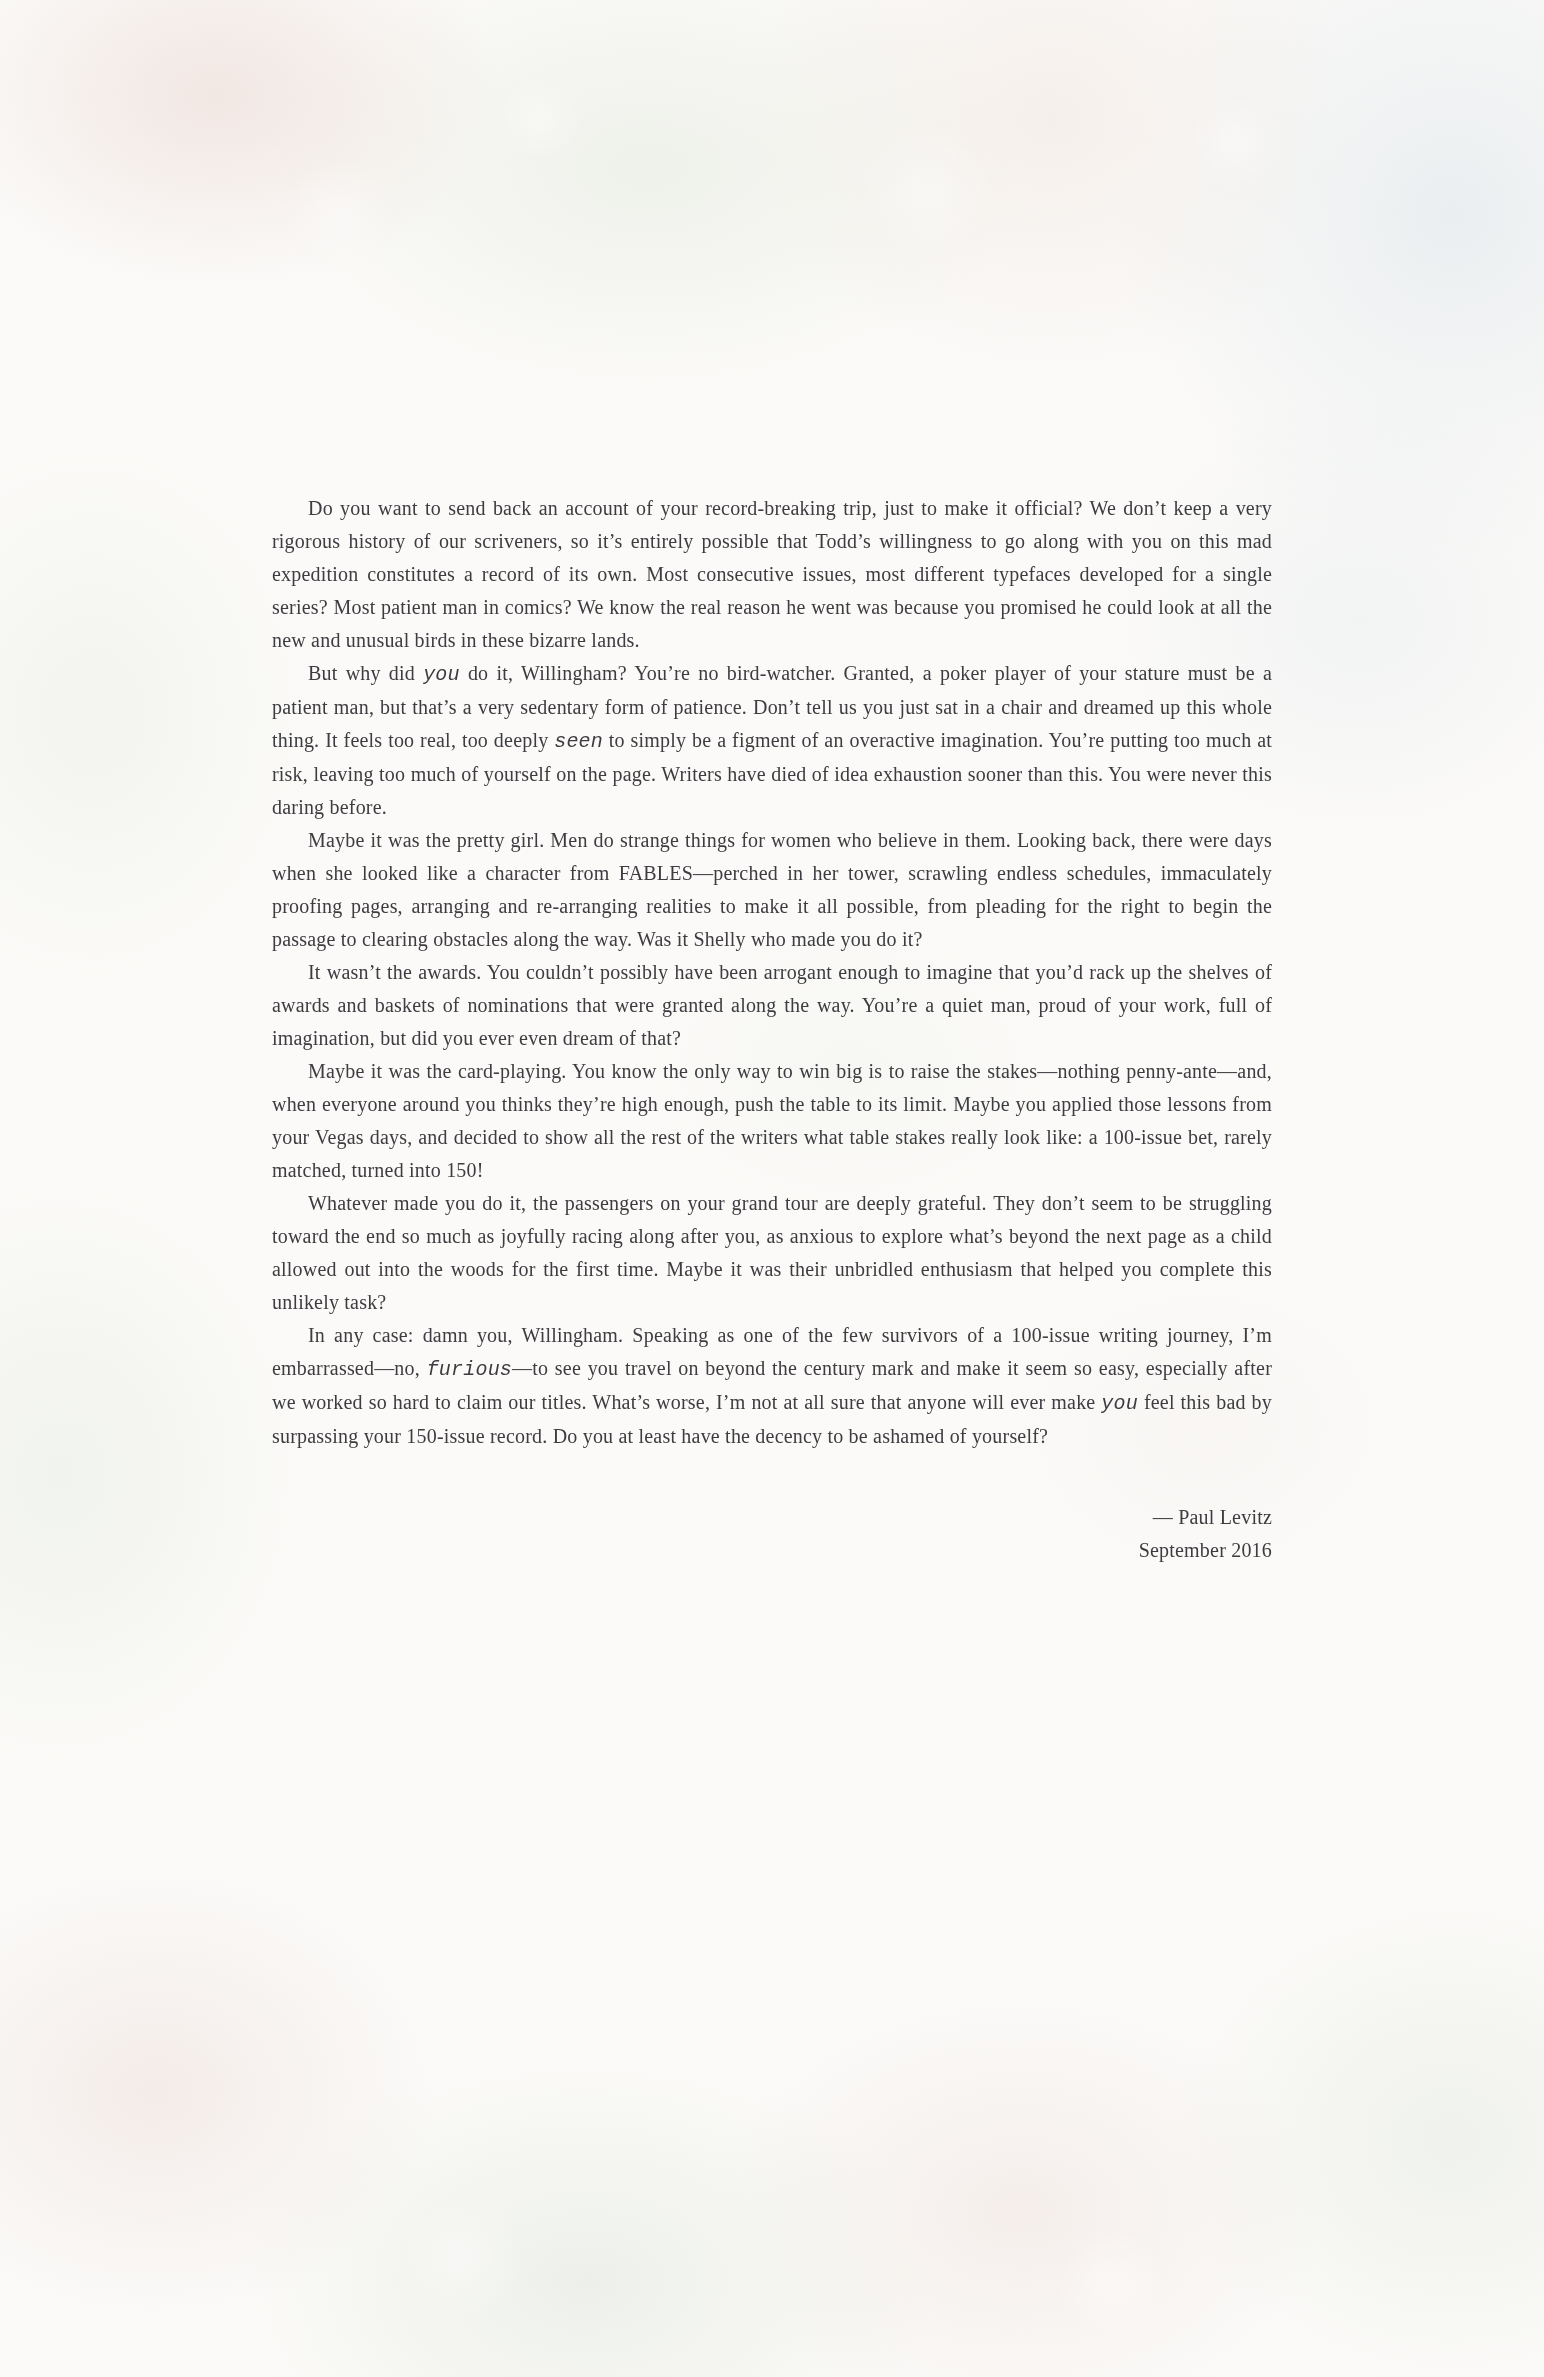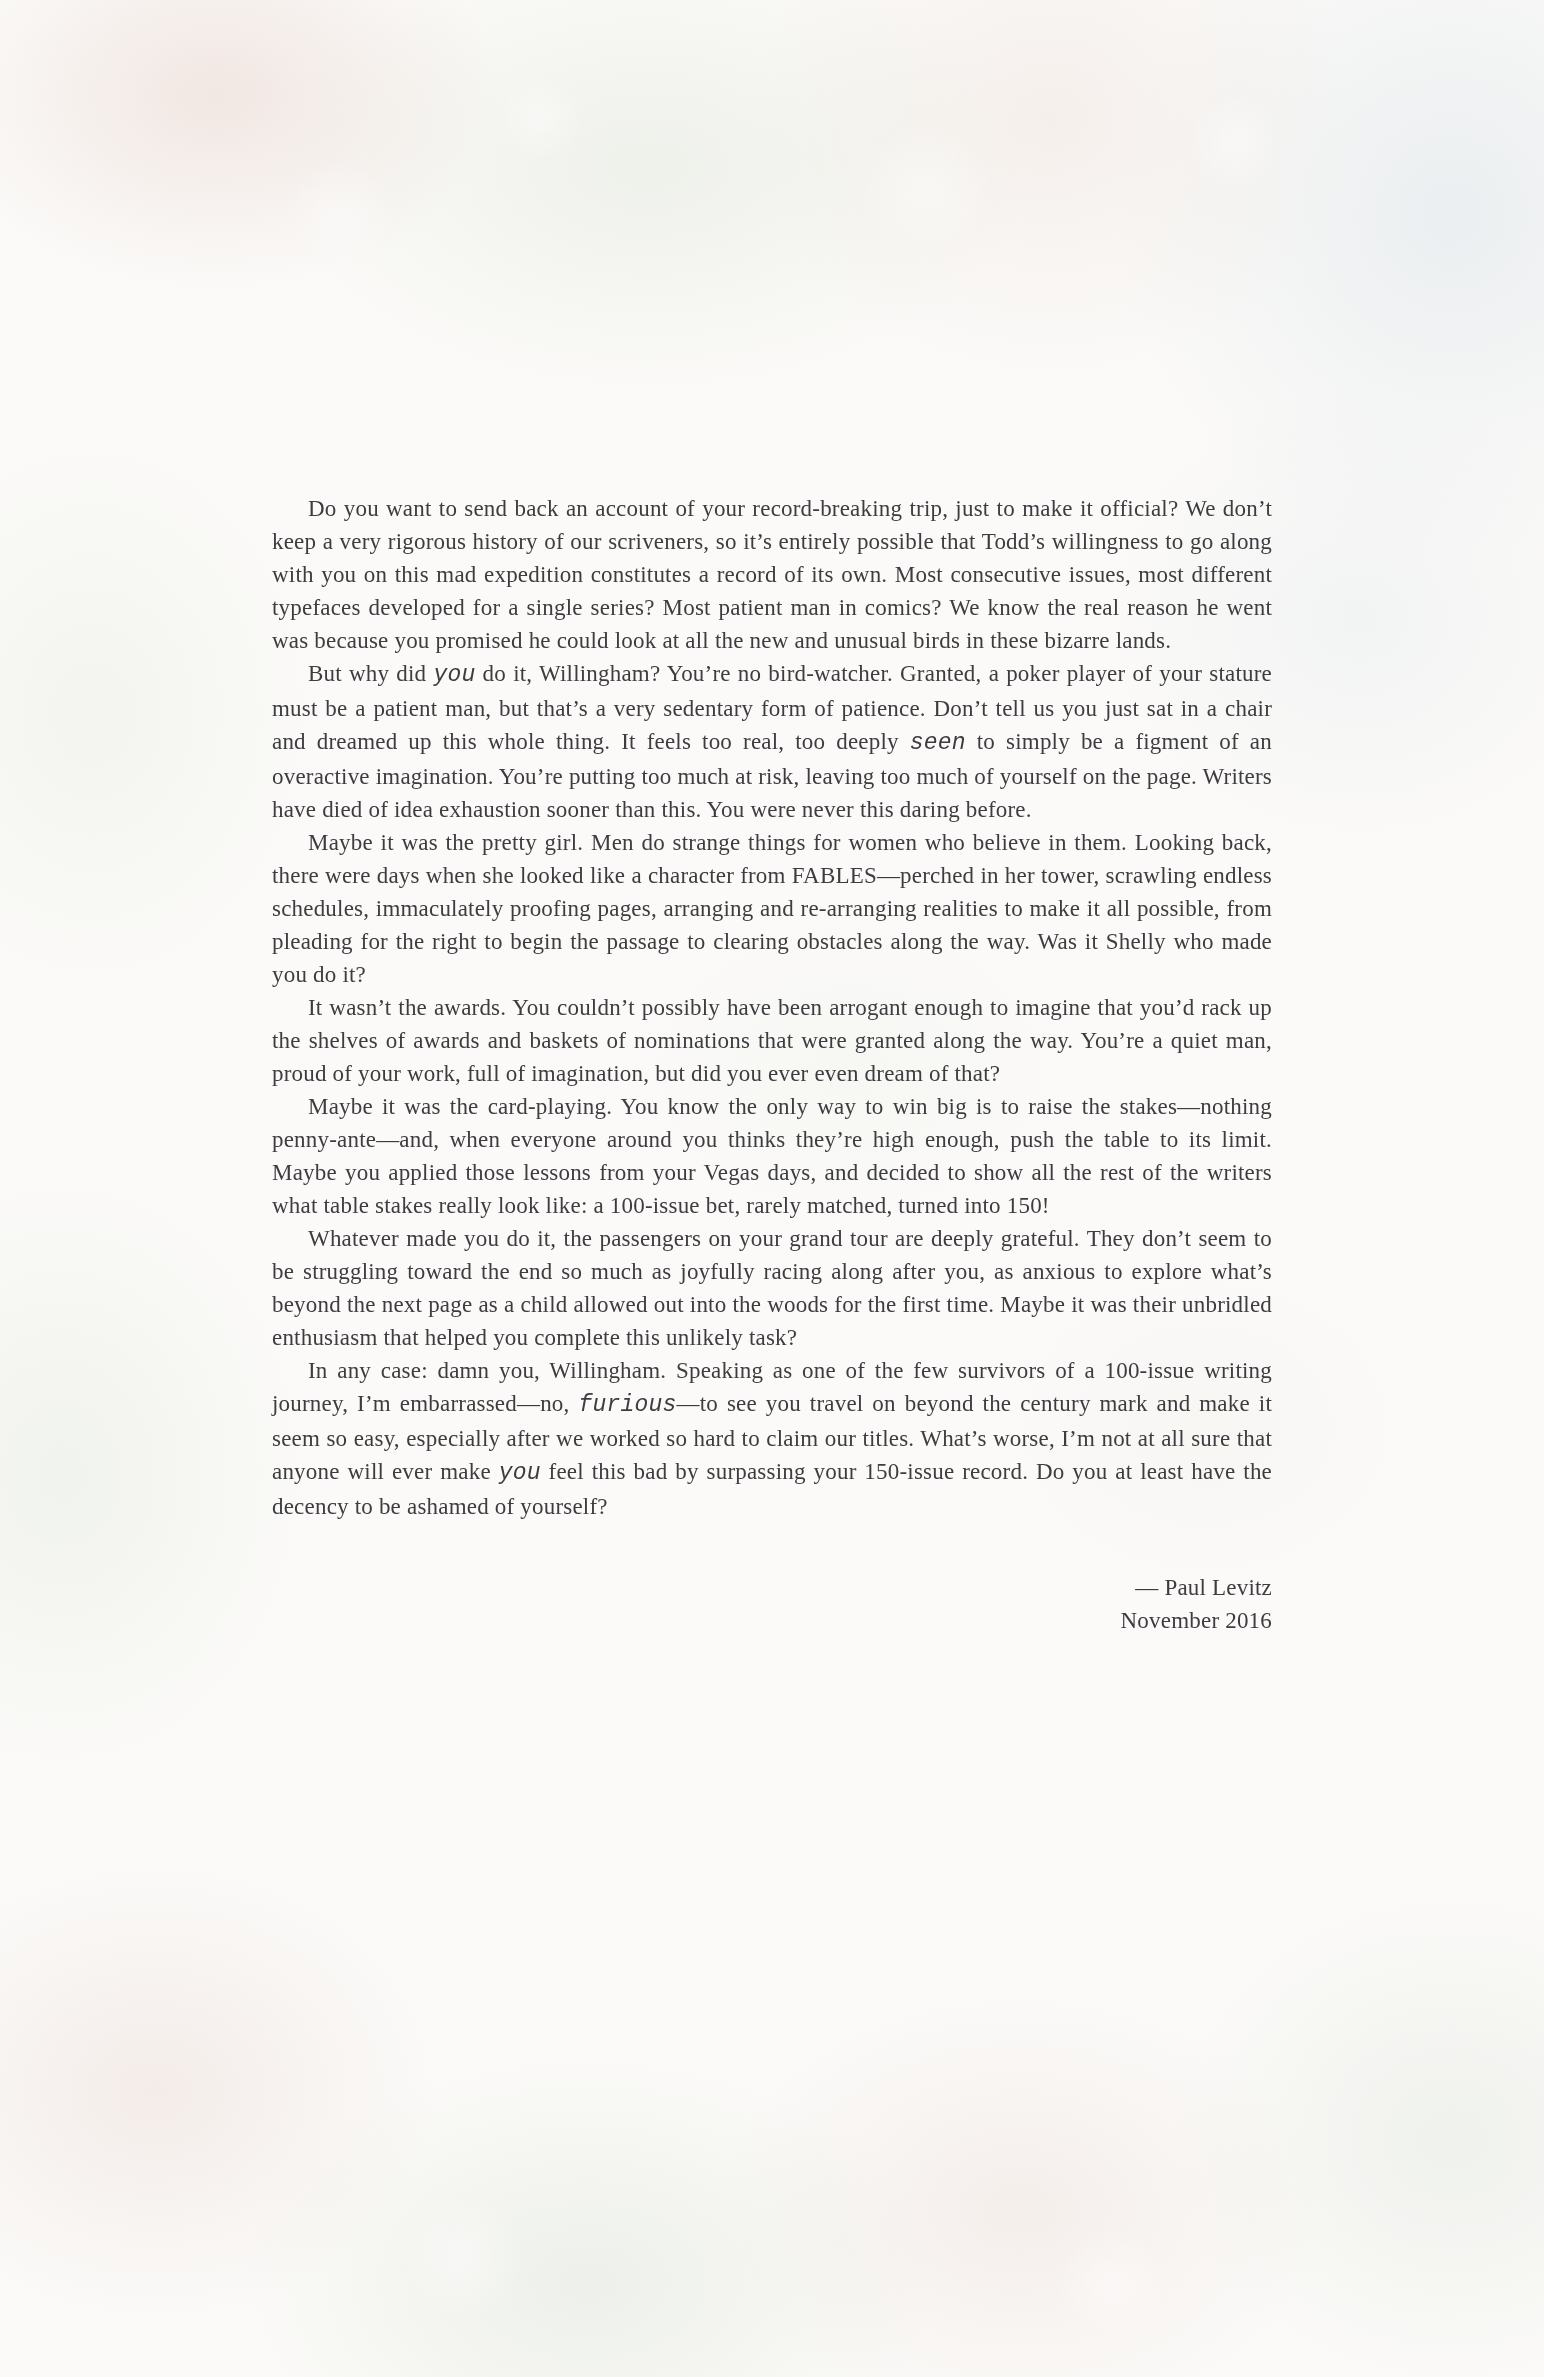--- a/index.html
+++ b/index.html
@@ -51,21 +51,21 @@
       radial-gradient(circle 62px at 80% 6%,  rgba(255,255,255,0.8), transparent 80%),
       radial-gradient(circle 78px at 30% 95%,rgba(255,255,255,0.8), transparent 80%),
       radial-gradient(circle 70px at 72% 96%, rgba(255,255,255,0.8), transparent 80%);
   }
   .text-block {
     position: absolute;
     left: 272px;
     top: 492px;
     width: 1000px;
     color: #3d3c40;
-    font-size: 23px;
+    font-size: 20px;
     line-height: 33px;
     letter-spacing: 0.2px;
   }
   p.para {
     margin: 0;
     text-indent: 36px;
     text-align: justify;
   }
   p.para i {
     font-style: italic;
@@ -90,17 +90,17 @@
 
     <p class="para"><span>Do you want to send back an account of your record-breaking trip, just to make it official? We don’t keep a very rigorous history of our scriveners, so it’s entirely possible that Todd’s willingness to go along with you on this mad expedition constitutes a record of its own. Most consecutive issues, most different typefaces developed for a single series? Most patient man in comics? We know the real reason he went was because you promised he could look at all the new and unusual birds in these bizarre lands.</span></p>
       <p class="para"><span>But why did </span><i>you</i><span> do it, Willingham? You’re no bird-watcher. Granted, a poker player of your stature must be a patient man, but that’s a very sedentary form of patience. Don’t tell us you just sat in a chair and dreamed up this whole thing. It feels too real, too deeply </span><i>seen</i><span> to simply be a figment of an overactive imagination. You’re putting too much at risk, leaving too much of yourself on the page. Writers have died of idea exhaustion sooner than this. You were never this daring before.</span></p>
       <p class="para"><span>Maybe it was the pretty girl. Men do strange things for women who believe in them. Looking back, there were days when she looked like a character from FABLES—perched in her tower, scrawling endless schedules, immaculately proofing pages, arranging and re-arranging realities to make it all possible, from pleading for the right to begin the passage to clearing obstacles along the way. Was it Shelly who made you do it?</span></p>
       <p class="para"><span>It wasn’t the awards. You couldn’t possibly have been arrogant enough to imagine that you’d rack up the shelves of awards and baskets of nominations that were granted along the way. You’re a quiet man, proud of your work, full of imagination, but did you ever even dream of that?</span></p>
       <p class="para"><span>Maybe it was the card-playing. You know the only way to win big is to raise the stakes—nothing penny-ante—and, when everyone around you thinks they’re high enough, push the table to its limit. Maybe you applied those lessons from your Vegas days, and decided to show all the rest of the writers what table stakes really look like: a 100-issue bet, rarely matched, turned into 150!</span></p>
       <p class="para"><span>Whatever made you do it, the passengers on your grand tour are deeply grateful. They don’t seem to be struggling toward the end so much as joyfully racing along after you, as anxious to explore what’s beyond the next page as a child allowed out into the woods for the first time. Maybe it was their unbridled enthusiasm that helped you complete this unlikely task?</span></p>
       <p class="para"><span>In any case: damn you, Willingham. Speaking as one of the few survivors of a 100-issue writing journey, I’m embarrassed—no, </span><i>furious</i><span>—to see you travel on beyond the century mark and make it seem so easy, especially after we worked so hard to claim our titles. What’s worse, I’m not at all sure that anyone will ever make </span><i>you</i><span> feel this bad by surpassing your 150-issue record. Do you at least have the decency to be ashamed of yourself?</span></p>
       <div class="signature">
       <span class="sig-line">— Paul Levitz</span>
-      <span class="sig-line">November 2016</span>
+      <span class="sig-line">September 2016</span>
     </div>
   </div>
 </div>
 
 
 </body></html>

